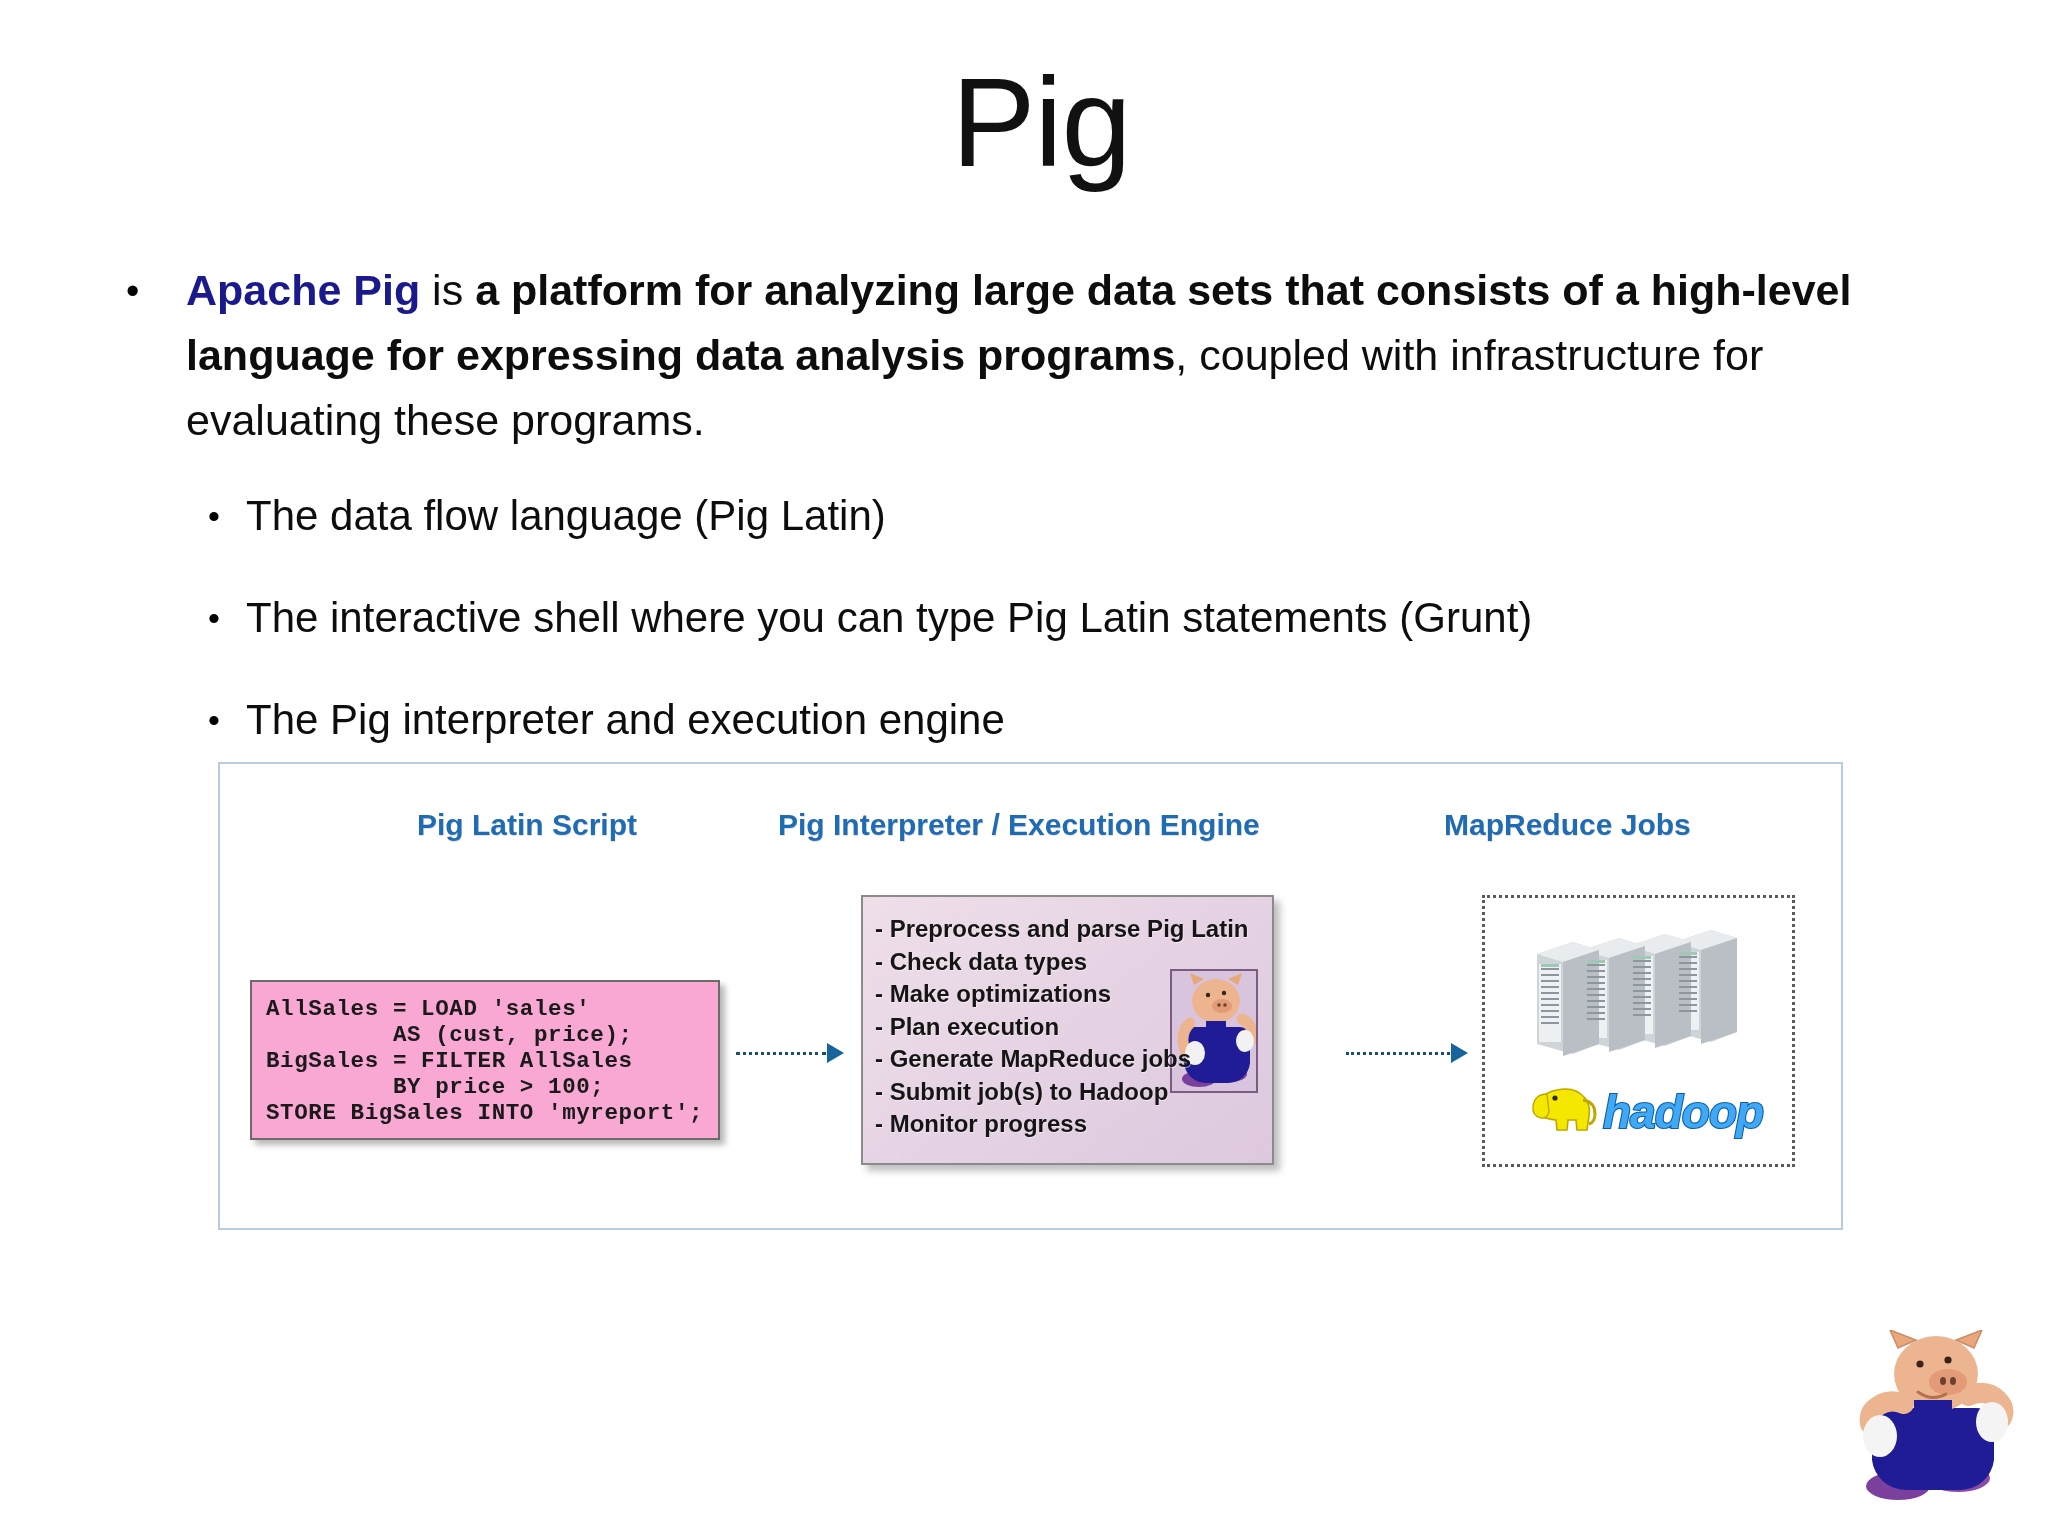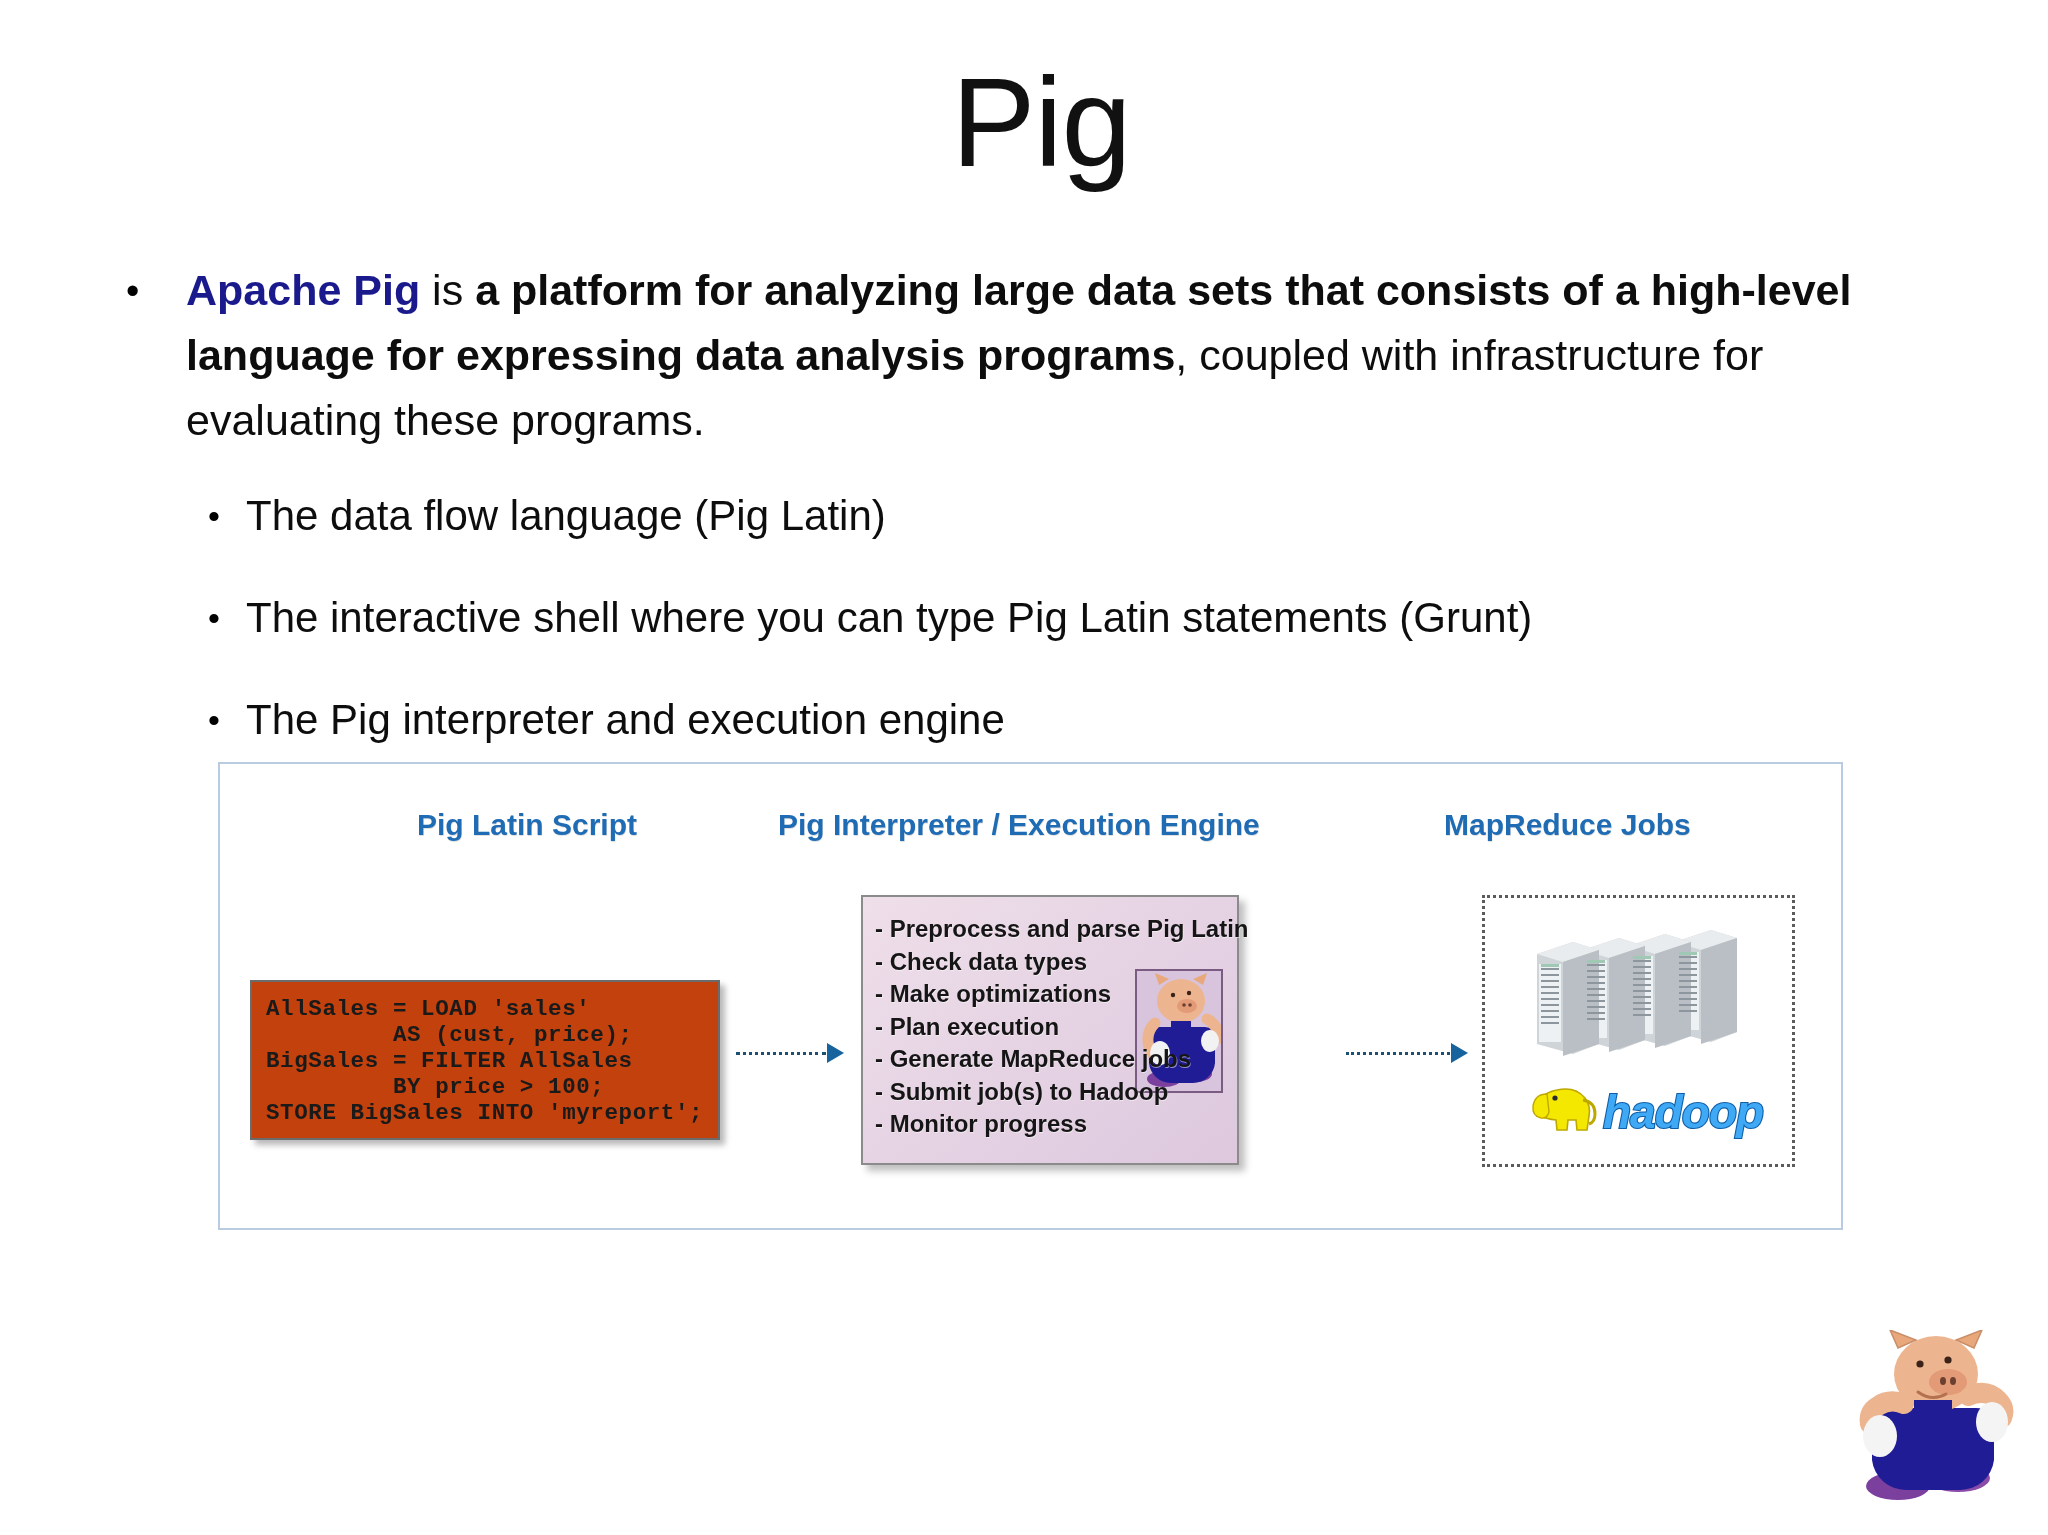--- a/index.html
+++ b/index.html
@@ -117,21 +117,21 @@
   #head-engine   { left: 517px; top: 44px; }
   #head-mapred   { left: 1183px; top: 44px; }
 
   
   #code-box {
     position: absolute;
     left: 30px;
     top: 216px;
     width: 470px;
     height: 160px;
-    background: #c2410c;
+    background: #f9a8d4;
     border: 2px solid #6b6b6b;
     box-shadow: 5px 5px 6px rgba(0,0,0,0.28);
     box-sizing: border-box;
     padding: 14px 0 0 14px;
     font-family: "Liberation Mono", "DejaVu Sans Mono", monospace;
     font-size: 22.5px;
     line-height: 26px;
     font-weight: 700;
     color: #1a1a1a;
     white-space: pre;
@@ -158,21 +158,21 @@
     margin-left: 1px;
   }
   #arrow-1 { left: 516px; top: 282px; width: 108px; }
   #arrow-2 { left: 1126px; top: 282px; width: 122px; }
 
   
   #engine-box {
     position: absolute;
     left: 641px;
     top: 131px;
-    width: 378px;
+    width: 413px;
     height: 270px;
     background: linear-gradient(140deg, #efdfe9 0%, #e6d4e4 45%, #ddc8de 100%);
     border: 2px solid #8b8b8b;
     box-shadow: 6px 6px 7px rgba(0,0,0,0.25);
     box-sizing: border-box;
     padding: 16px 0 0 12px;
   }
   #engine-list {
     font-size: 24px;
     line-height: 32.5px;

